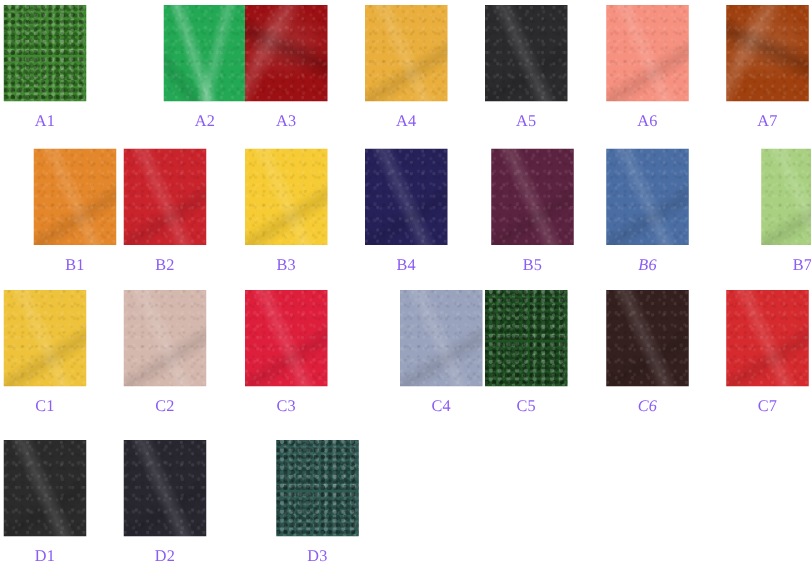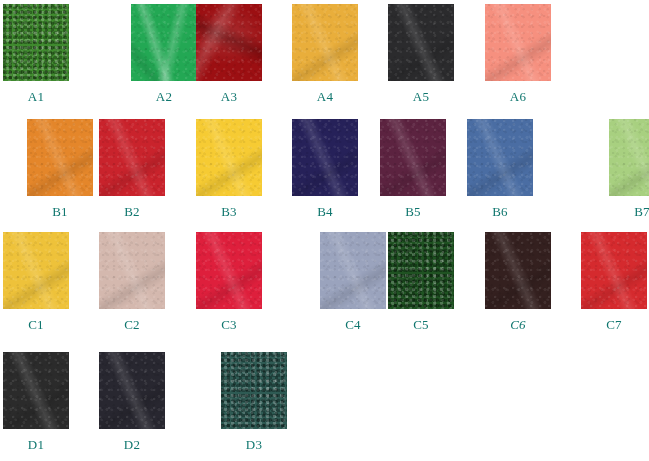--- a/index.html
+++ b/index.html
@@ -99,21 +99,21 @@
     background-image:
       linear-gradient(66deg, rgba(255,255,255,0.00) 40%, rgba(255,255,255,0.13) 48%, rgba(255,255,255,0.00) 57%),
       linear-gradient(148deg, rgba(0,0,0,0.00) 55%, rgba(0,0,0,0.10) 64%, rgba(0,0,0,0.00) 73%);
   }
 
   .chip-label {
     margin-top: 9px;
     text-align: center;
     font-size: 13px;
     line-height: 14px;
-    color: #0f766e;
+    color: #8b5cf6;
     letter-spacing: 0.2px;
     white-space: nowrap;
     font-family: "Liberation Serif", "DejaVu Serif", serif;
   }
 </style>
 </head>
 <body>
 
 <div id="sheet">
     <div class="swatch-row row-a" style="top: 4px;">
@@ -134,43 +134,47 @@
         <div class="chip-label">A4</div>
       </div>
       <div class="cell" style="left: 388px;">
         <div class="chip streak" title="near-black charcoal" style="background: rgb(43, 43, 45);"></div>
         <div class="chip-label">A5</div>
       </div>
       <div class="cell" style="left: 485px;">
         <div class="chip streak" title="salmon pink" style="background: rgb(246, 144, 127);"></div>
         <div class="chip-label">A6</div>
       </div>
+      <div class="cell" style="left: 581px;">
+        <div class="chip swirl" title="rust sienna brown" style="background: rgb(160, 64, 14);"></div>
+        <div class="chip-label">A7</div>
+      </div>
     </div>
     <div class="swatch-row row-b" style="top: 119px;">
       <div class="cell" style="left: 3px; margin-left: 24px;">
         <div class="chip streak" title="pumpkin orange" style="background: rgb(228, 134, 42);"></div>
         <div class="chip-label">B1</div>
       </div>
       <div class="cell" style="left: 99px;">
         <div class="chip streak" title="fire engine red" style="background: rgb(201, 35, 44);"></div>
         <div class="chip-label">B2</div>
       </div>
       <div class="cell" style="left: 196px;">
         <div class="chip streak" title="sunflower yellow" style="background: rgb(246, 203, 51);"></div>
         <div class="chip-label">B3</div>
       </div>
       <div class="cell" style="left: 292px;">
         <div class="chip streak" title="deep navy indigo" style="background: rgb(38, 33, 89);"></div>
         <div class="chip-label">B4</div>
       </div>
-      <div class="cell" style="left: 380px;">
+      <div class="cell" style="left: 393px;">
         <div class="chip streak" title="dark plum maroon" style="background: rgb(92, 35, 64);"></div>
         <div class="chip-label">B5</div>
       </div>
-      <div class="cell" style="left: 467px;">
+      <div class="cell" style="left: 485px; font-style: italic;">
         <div class="chip streak" title="denim blue" style="background: rgb(74, 109, 163);"></div>
         <div class="chip-label">B6</div>
       </div>
       <div class="cell" style="left: 581px; margin-left: 28px;">
         <div class="chip streak" title="light apple green" style="background: rgb(168, 208, 128);"></div>
         <div class="chip-label">B7</div>
       </div>
     </div>
     <div class="swatch-row row-c" style="top: 232px;">
       <div class="cell" style="left: 3px;">

